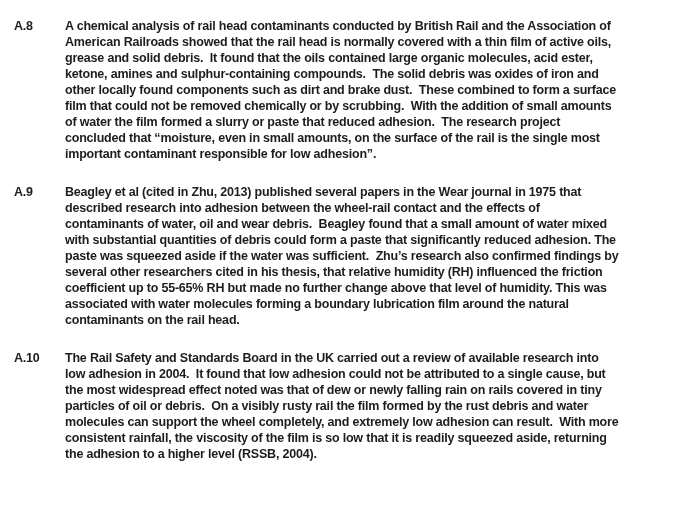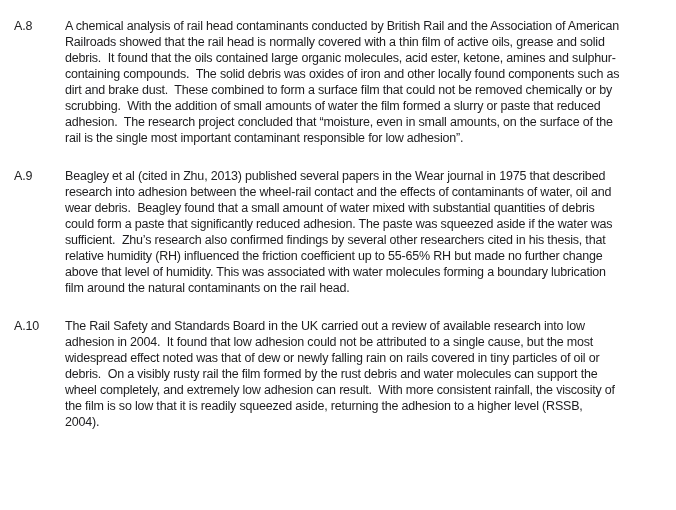--- a/index.html
+++ b/index.html
@@ -16,20 +16,21 @@
     box-sizing: border-box;
     width: 632px;
     height: 510px;
     padding: 18px 12px 16px 14px;
     background: #ffffff;
     font-family: "Liberation Sans", "DejaVu Sans", sans-serif;
     font-size: 12.5px;
     line-height: 16px;
     letter-spacing: -0.2px;
     color: #1d1d1f;
+    font-weight: bold;
   }
   .para {
     display: flex;
     align-items: flex-start;
     margin-bottom: 22px;
   }
   .para-label {
     flex: 0 0 51px;
     width: 51px;
   }

